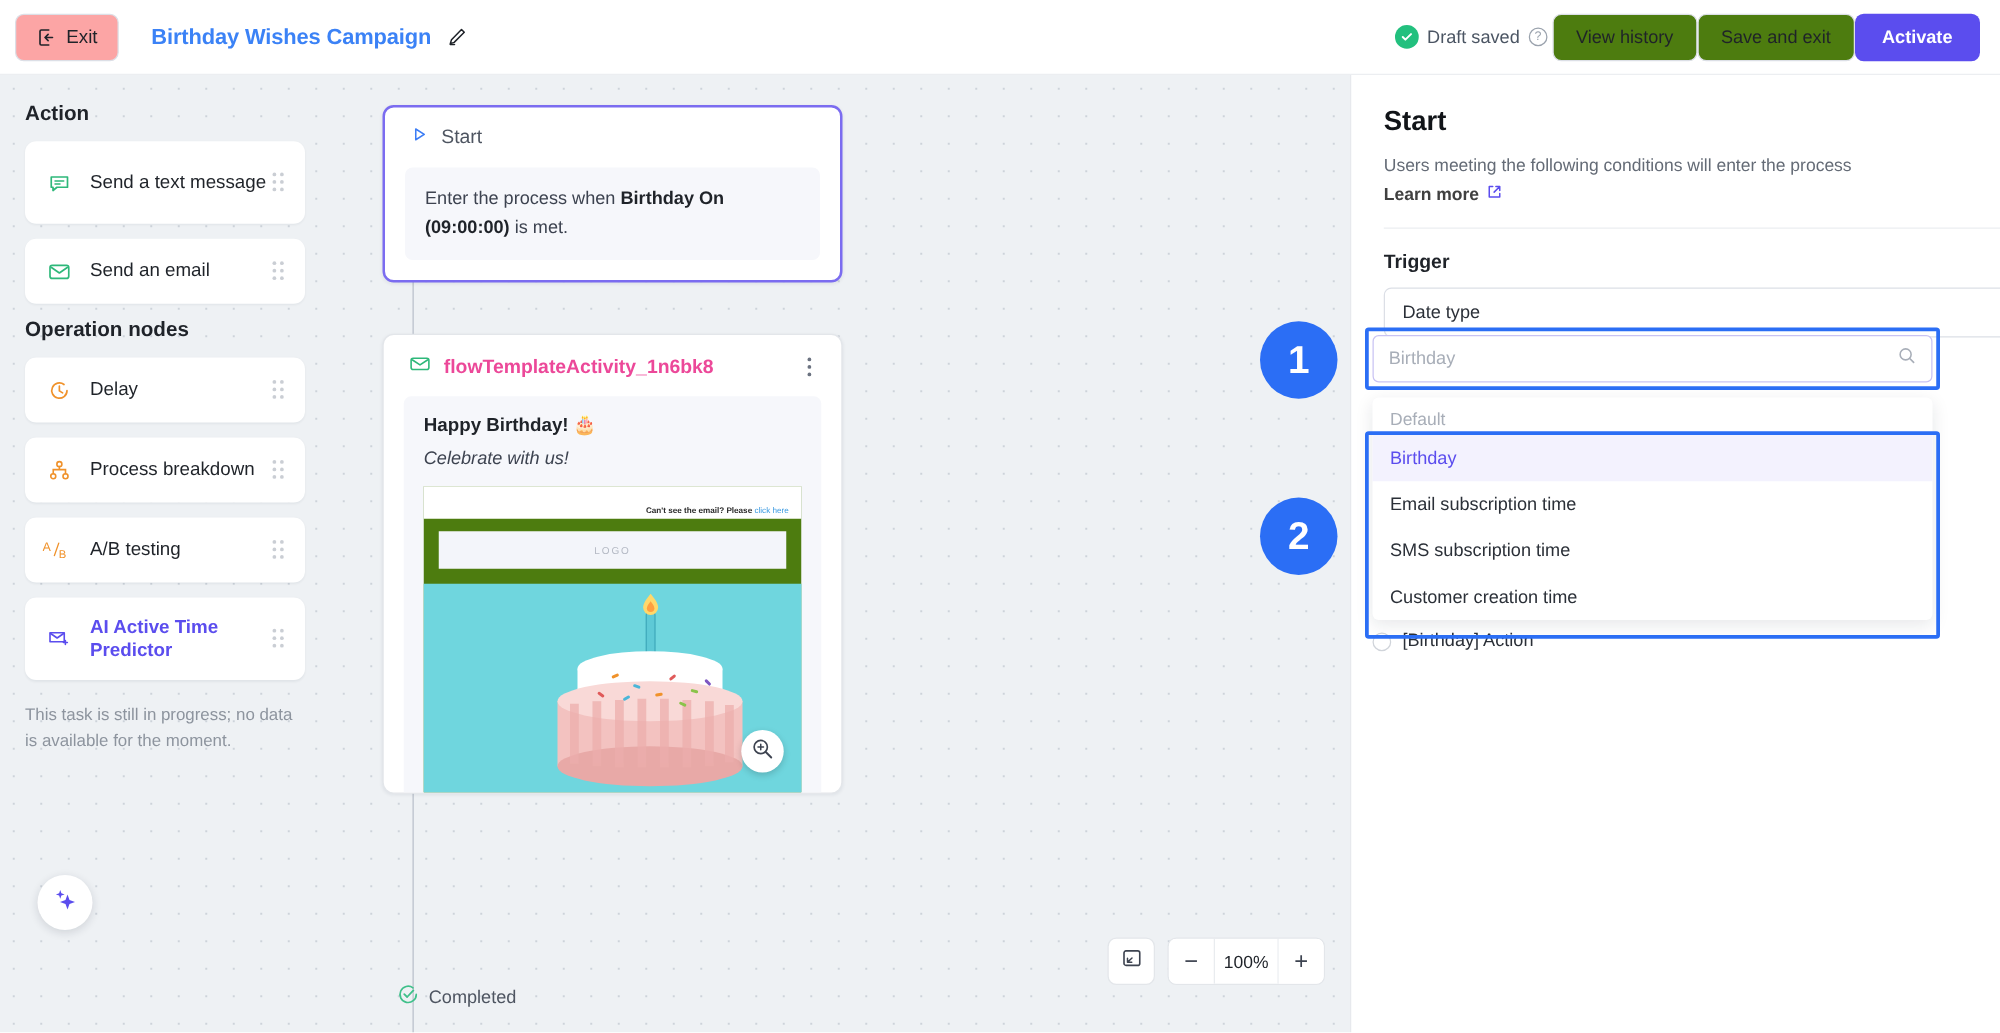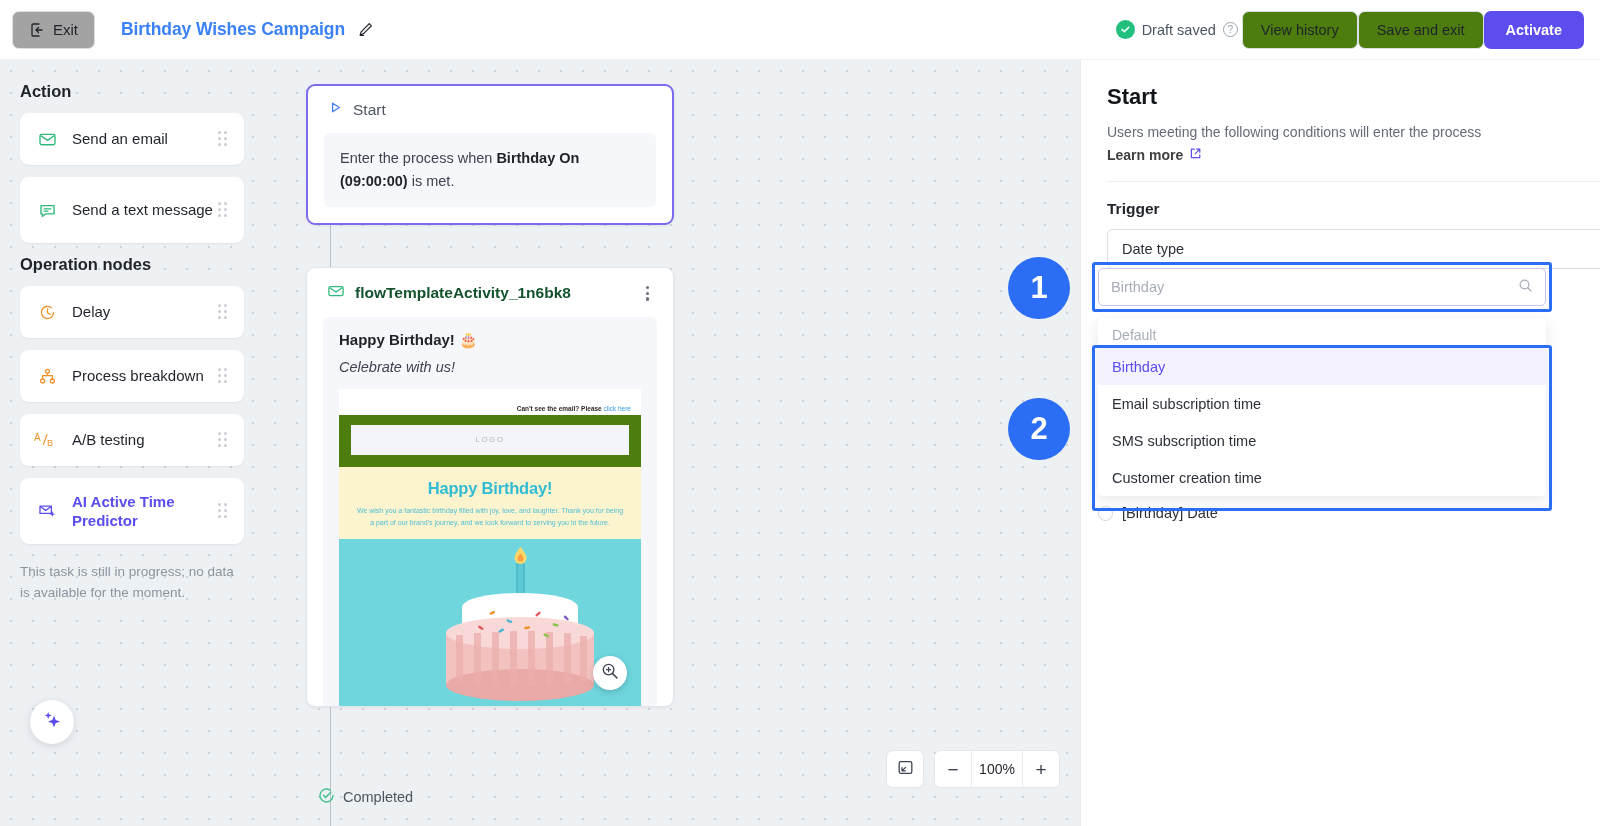--- a/index.html
+++ b/index.html
@@ -12,21 +12,21 @@
   #app { position: relative; width: 1600px; height: 826px; }
 
   
   .topbar {
     position: absolute; top: 0; left: 0; width: 1600px; height: 60px;
     background: #ffffff; border-bottom: 1px solid #eceef1;
     display: flex; align-items: center; z-index: 40;
   }
   .exit-btn {
     margin-left: 12px; height: 38px; padding: 0 16px;
-    border: 1px solid #dcdfe6; border-radius: 7px; background: #a3a3a3;
+    border: 1px solid #dcdfe6; border-radius: 7px; background: #fca5a5;
     display: flex; align-items: center; gap: 8px;
     font-size: 15px; color: #1f2329; cursor: pointer;
   }
   .exit-btn svg { display: block; }
   .flow-title {
     margin-left: 26px; font-size: 17.5px; font-weight: 700; color: #3b82f6;
     letter-spacing: -0.1px;
   }
   .edit-pencil { margin-left: 12px; cursor: pointer; display: flex; align-items: center;}
   .topbar-right {
@@ -115,21 +115,21 @@
   }
 
   .node-email {
     position: absolute; left: 306px; top: 207px; width: 368px;
     background: #fff; border: 1px solid #e3e6ea; border-radius: 9px;
     box-shadow: 0 1px 3px rgba(20,30,50,.07); padding: 14px 0 0 0;
     overflow: hidden;
   }
   .node-email .node-head { justify-content: flex-start; }
   .node-email .title {
-    font-size: 15.5px; color: #14532d; font-weight: 600; flex: 1;
+    font-size: 15.5px; color: #ec4899; font-weight: 600; flex: 1;
   }
   .kebab { display: flex; flex-direction: column; gap: 2.5px; cursor: pointer; padding: 4px; }
   .kebab i { width: 3.2px; height: 3.2px; border-radius: 50%; background: #6b7280; display: block;}
   .mail-preview {
     margin: 12px 16px 0 16px; background: #f6f7fb; border-radius: 6px 6px 0 0;
     padding: 14px 16px 0 16px;
   }
   .mail-preview .l1 { font-size: 15px; font-weight: 700; color: #1f2329; margin-bottom: 10px;}
   .mail-preview .l2 { font-size: 14.5px; color: #3d4350; margin-bottom: 14px; font-style: italic;}
   .mail-shot { background: #4d7c0f; }
@@ -280,46 +280,46 @@
       <button class="btn-outline">Save and exit</button>
       <button class="btn-primary">Activate</button>
     </div>
   </div>
 
   <div class="canvas">
 
     <div class="palette">
       <h3>Action</h3>
 
+      <div class="pal-card tall">
+        <span class="pal-ico">
+          <svg width="19" height="19" viewBox="0 0 19 19" fill="none">
+            <path d="M3 4.6h13v8.2H7.6L4.4 15.4v-2.6H3V4.6Z" stroke="#2eb87a" stroke-width="1.35" stroke-linejoin="round"></path>
+            <path d="M6 7.8h7M6 10.1h4" stroke="#2eb87a" stroke-width="1.2" stroke-linecap="round"></path>
+          </svg>
+        </span>
+        <span class="pal-label">Send a text message</span>
+        <span class="grip">
+            <i></i>
+            <i></i>
+            <i></i>
+            <i></i>
+            <i></i>
+            <i></i>
+          </span>
+      </div>
+
       <div class="pal-card">
         <span class="pal-ico">
           <svg width="19" height="19" viewBox="0 0 19 19" fill="none">
             <rect x="2" y="4.3" width="15" height="10.4" rx="1.8" stroke="#2eb87a" stroke-width="1.35"></rect>
             <path d="m3.2 6 6.3 4.4L15.8 6" stroke="#2eb87a" stroke-width="1.35" stroke-linecap="round" stroke-linejoin="round"></path>
           </svg>
         </span>
         <span class="pal-label">Send an email</span>
-        <span class="grip">
-            <i></i>
-            <i></i>
-            <i></i>
-            <i></i>
-            <i></i>
-            <i></i>
-          </span>
-      </div>
-
-      <div class="pal-card tall">
-        <span class="pal-ico">
-          <svg width="19" height="19" viewBox="0 0 19 19" fill="none">
-            <path d="M3 4.6h13v8.2H7.6L4.4 15.4v-2.6H3V4.6Z" stroke="#2eb87a" stroke-width="1.35" stroke-linejoin="round"></path>
-            <path d="M6 7.8h7M6 10.1h4" stroke="#2eb87a" stroke-width="1.2" stroke-linecap="round"></path>
-          </svg>
-        </span>
-        <span class="pal-label">Send a text message</span>
         <span class="grip">
             <i></i>
             <i></i>
             <i></i>
             <i></i>
             <i></i>
             <i></i>
           </span>
       </div>
 
@@ -448,24 +448,20 @@
 
       <div class="mail-preview">
         <div class="l1">Happy Birthday! 🎂</div>
         <div class="l2">Celebrate with us!</div>
 
         <div class="mail-shot">
           <div class="ms-top">
             <span>Can't see the email? Please </span><a>click here</a>
           </div>
           <div class="ms-logo">LOGO</div>
-          <div class="ms-hero">
-            <h4>Happy Birthday!</h4>
-            <p>We wish you a fantastic birthday filled with joy, love, and laughter. Thank you for being a part of our brand's journey, and we look forward to serving you in the future.</p>
-          </div>
           <div class="ms-cake">
             <svg width="368" height="167" viewBox="0 0 368 167" style="position:absolute;left:0;top:0;">
               <rect width="368" height="167" fill="#6fd6de"></rect>
 
               <rect x="178" y="22" width="7" height="40" rx="3" fill="#5ec9d6" stroke="#3fa9bb" stroke-width="1"></rect>
               <path d="M181.5 8c4 5 6 8 6 11a6 6 0 0 1-12 0c0-3 2-6 6-11Z" fill="#ffd86b"></path>
               <path d="M181.5 14c2 2.6 3 4.2 3 5.6a3 3 0 0 1-6 0c0-1.4 1-3 3-5.6Z" fill="#ff9f40"></path>
 
               <ellipse cx="181" cy="68" rx="58" ry="14" fill="#ffffff"></ellipse>
               <rect x="123" y="68" width="116" height="26" fill="#ffffff"></rect>
@@ -581,21 +577,21 @@
   <div class="dropdown">
     <div class="dd-group">Default</div>
     <div class="dd-item active">Birthday</div>
     <div class="dd-item">Email subscription time</div>
     <div class="dd-item">SMS subscription time</div>
     <div class="dd-item">Customer creation time</div>
   </div>
 
   <div class="radio-row">
     <span class="radio"></span>
-    <span>[Birthday] Date</span>
+    <span>[Birthday] Action</span>
   </div>
 
   <div class="hl" style="left:1092px; top:262px; width:460px; height:50px;"></div>
   <div class="hl" style="left:1092px; top:345px; width:460px; height:166px;"></div>
 
   <div class="badge" style="left:1008px; top:257px;">1</div>
   <div class="badge" style="left:1008px; top:398px;">2</div>
 
 </div>
 

